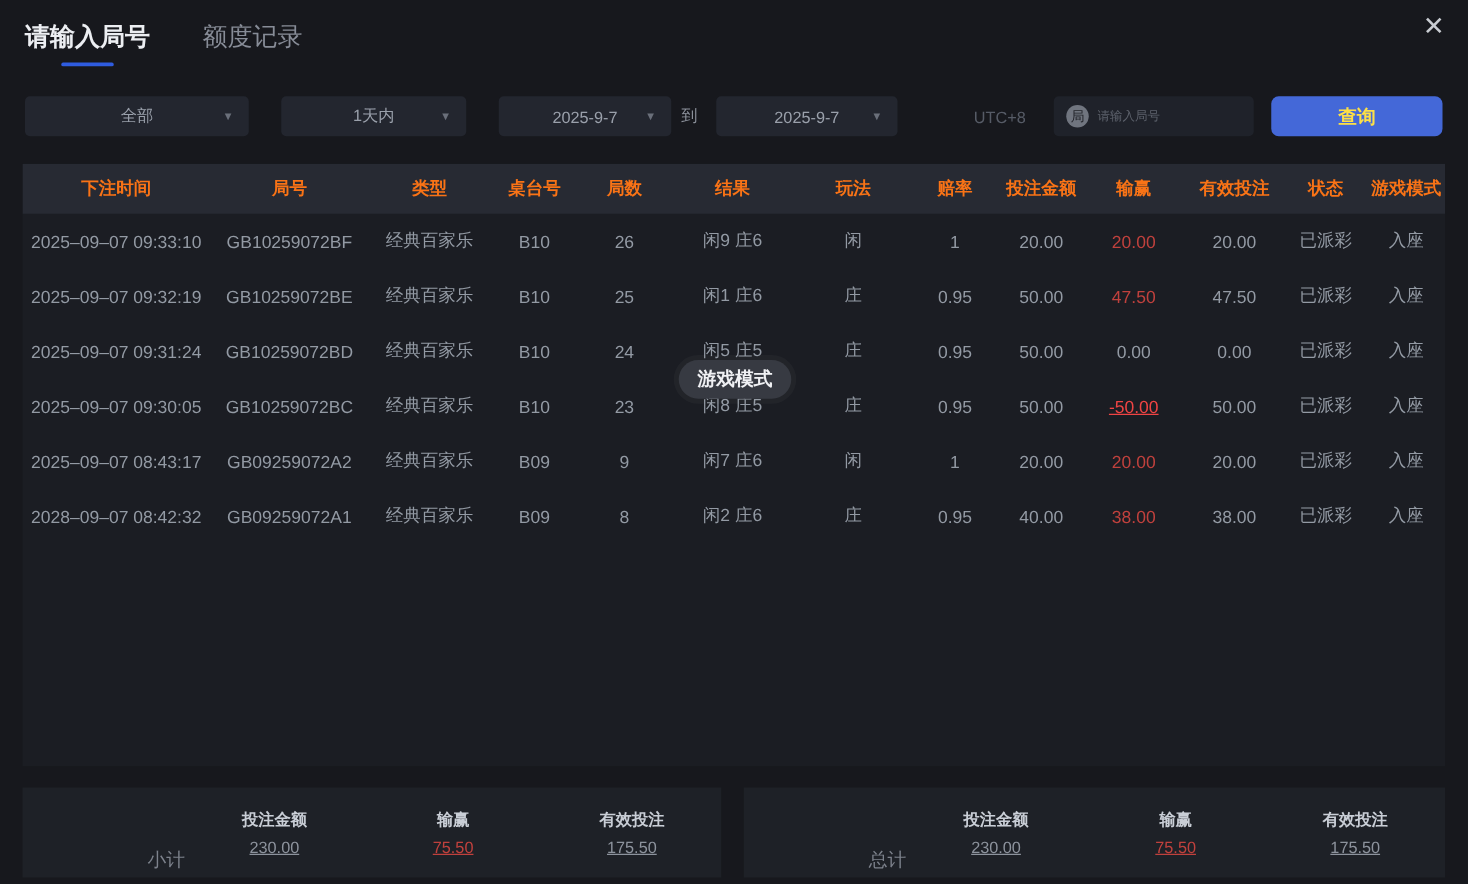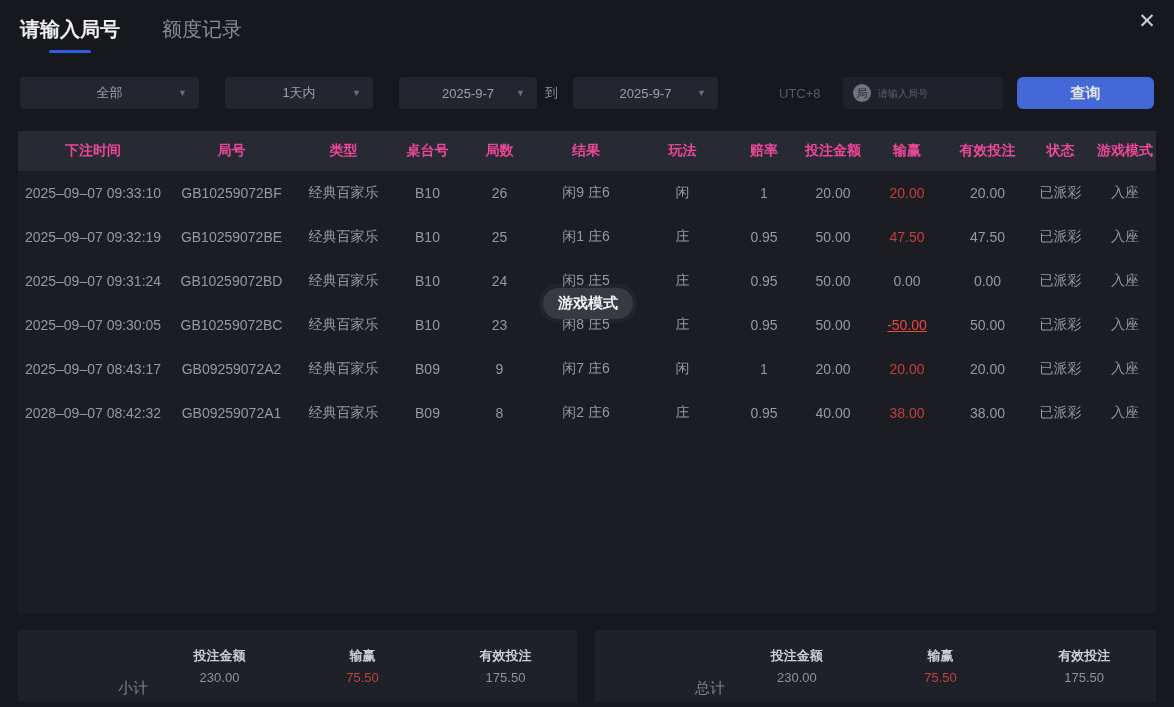--- a/index.html
+++ b/index.html
@@ -48,56 +48,56 @@
     width:18px; height:18px; border-radius:50%; background:#70757f;
     color:#22242a; font-size:11px; display:flex; align-items:center; justify-content:center; flex:0 0 18px;
   }
   .search-box input {
     background:transparent; border:none; outline:none; width:100%;
     font-size:10px; color:#fdba74; font-family:inherit;
   }
   .search-box input::placeholder { color:#5d626c; }
   .query-btn {
     position:absolute; left:1017px; top:0; width:137px; height:32px;
-    background:#4468d8; border:none; border-radius:6px; color:#e5e5e5;
+    background:#4468d8; border:none; border-radius:6px; color:#fde047;
     font-size:15px; font-weight:bold; cursor:pointer; font-family:inherit;
   }
   
   .table-wrap {
     position:absolute; left:18px; top:131px; width:1138px; height:482px;
     background:#1b1d23; overflow:hidden;
   }
   .grid-row {
     display:grid;
     grid-template-columns:150px 127px 97px 71px 73px 100px 93px 70px 68px 80px 81px 65px 64px;
     align-items:center;
   }
   .thead { height:40px; background:#272a33; }
-  .thead .cell { font-size:14px; font-weight:bold; color:#ec4899; text-align:center; }
+  .thead .cell { font-size:14px; font-weight:bold; color:#f97316; text-align:center; }
   .trow { height:44px; }
   .trow .cell { font-size:14px; color:#939aa4; text-align:center; white-space:nowrap; }
   
   .toast {
     position:absolute; left:543px; top:288px; height:31px;
     background:#373a42; border-radius:16px; padding:0 15px;
     display:flex; align-items:center; color:#f0f1f4;
     font-size:15px; font-weight:bold; box-shadow:0 0 0 4px rgba(255,255,255,0.03);
   }
   
   .panel {
     position:absolute; top:630px; height:72px; background:#1e2127;
     display:flex; align-items:center;
   }
   .panel-left  { left:18px;  width:559px; }
   .panel-right { left:595px; width:561px; }
   .panel .panel-label { width:130px; text-align:right; font-size:15px; color:#7d828c;margin-top:44px; }
   .panel .stats { flex:1; display:flex; }
   .stat { flex:1; text-align:center; }
   .stat .stat-title { font-size:13px; font-weight:bold; color:#c9ced6; margin-bottom:5px; }
-  .stat .stat-value { font-size:13px; color:#8d939d; }
+  .stat .stat-value { font-size:13px; color:#8d939d;text-decoration:underline; }
 </style>
 </head>
 <body>
 
 <div class="tabs">
   <div class="tab active">
     <span>请输入局号</span>
     <span class="underline"></span>
   </div>
   <div class="tab">

